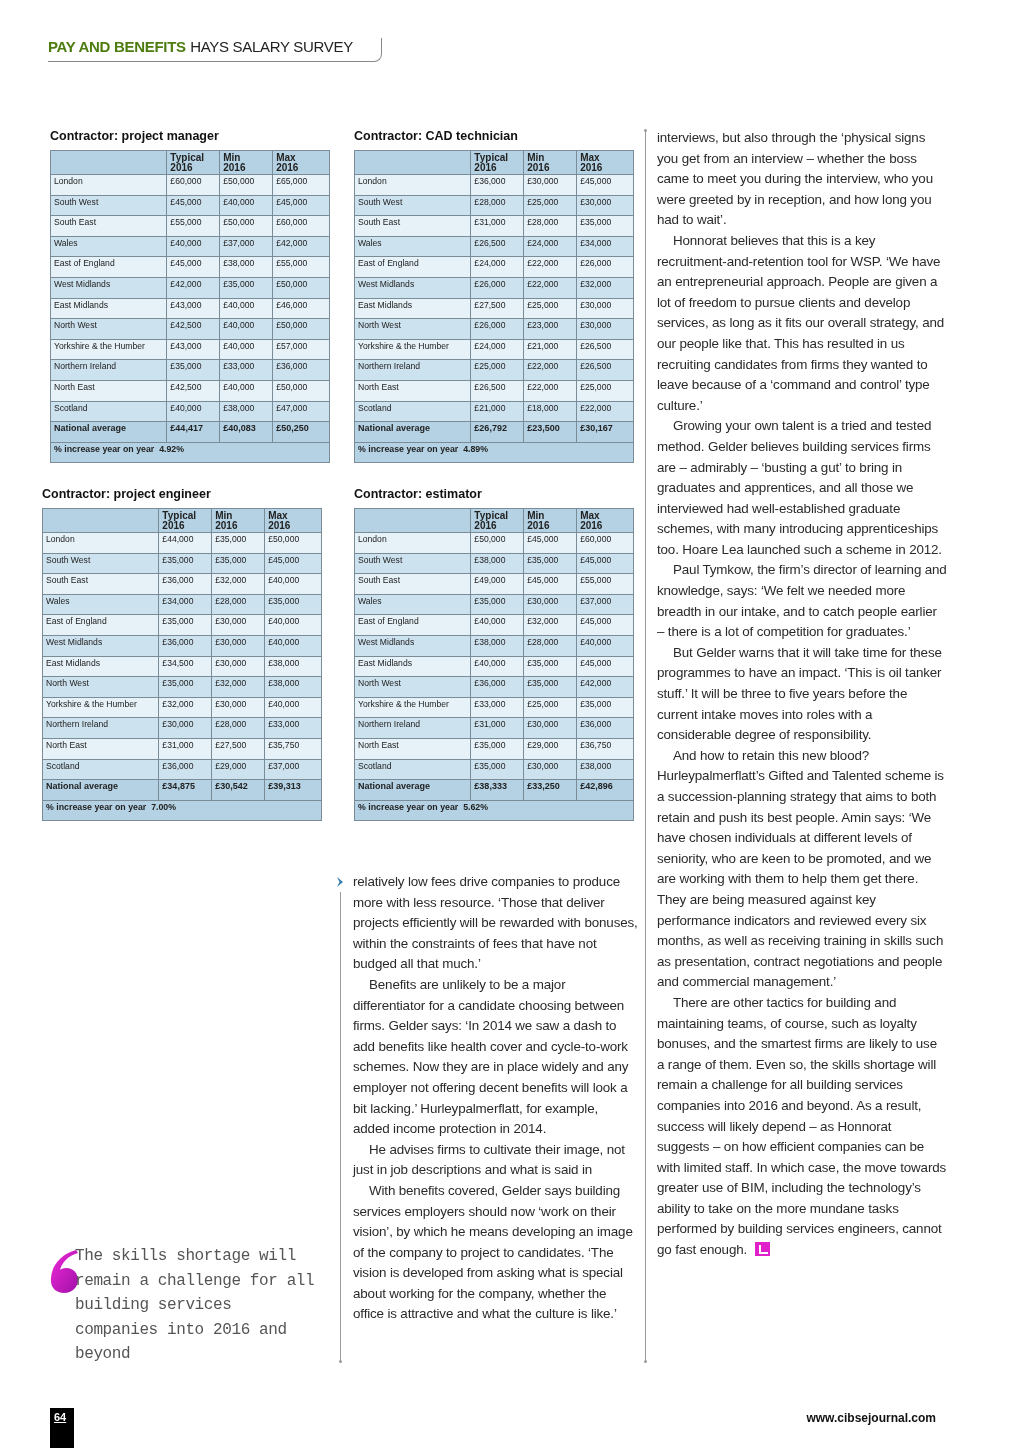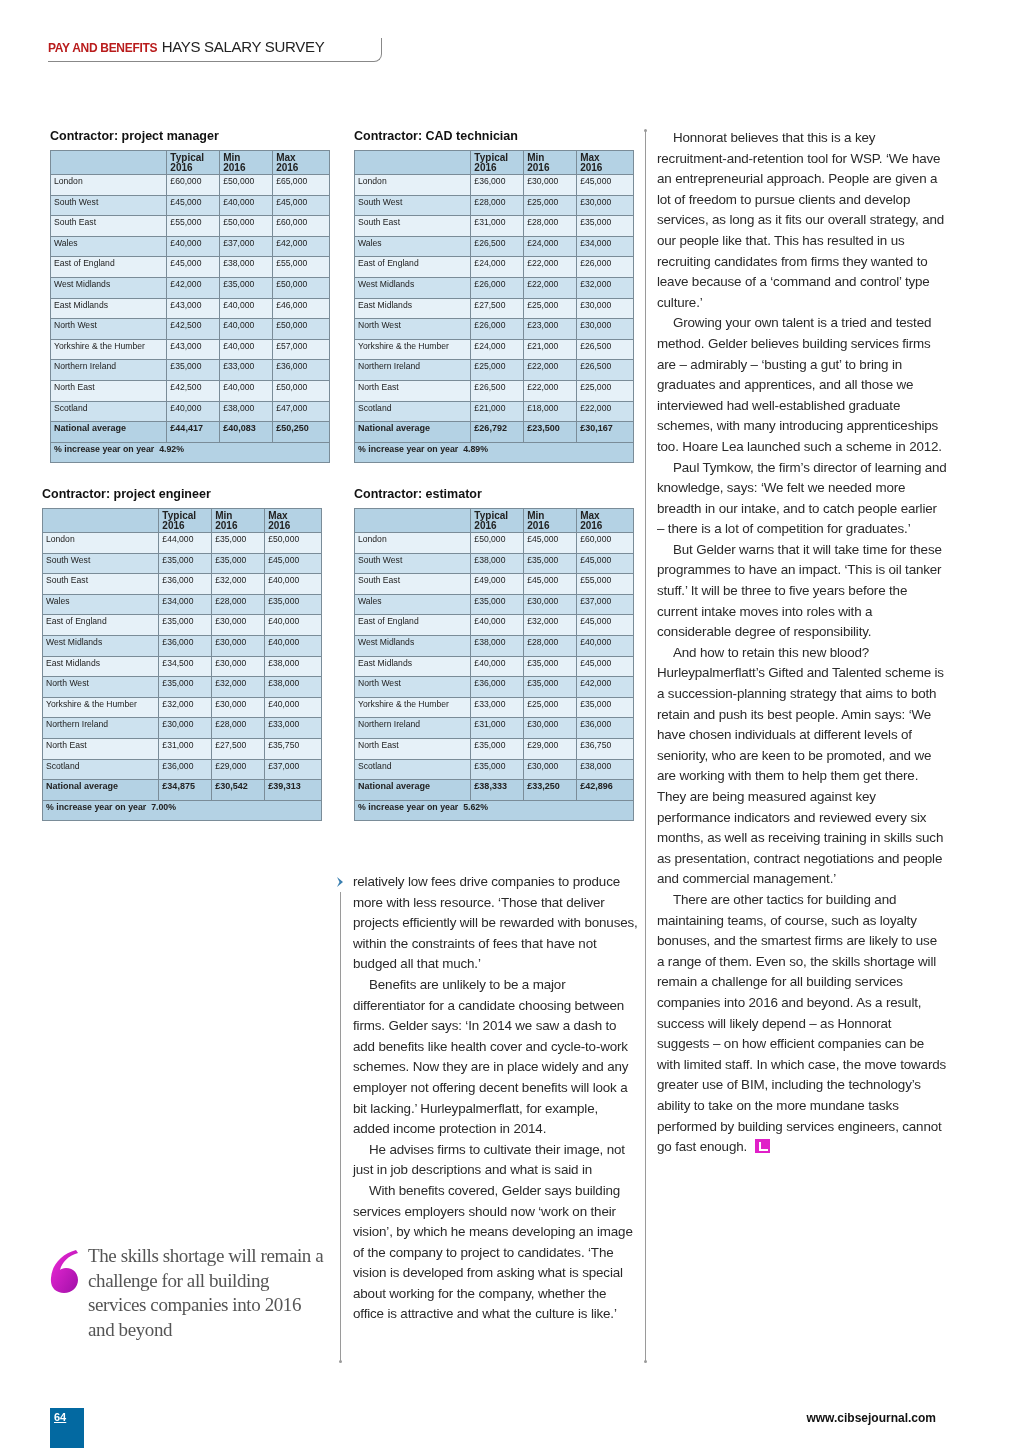--- a/index.html
+++ b/index.html
@@ -2,21 +2,21 @@
 <html><head>
 <meta charset="utf-8">
 <style>
   * { box-sizing: border-box; margin: 0; padding: 0; }
   html, body { width: 1024px; height: 1448px; background: #ffffff; overflow: hidden; }
   body { position: relative; font-family: "Liberation Sans", sans-serif; color: #222; }
 
   
   .page-header { position: absolute; left: 48px; top: 38px; width: 334px; height: 24px;
     border-bottom: 1.5px solid #888; border-right: 1.5px solid #888; border-bottom-right-radius: 8px; }
-  .page-header .sec { font-weight: bold; color: #b91c1c; font-size: 12px; letter-spacing: -0.3px; margin-top: 36px; }
+  .page-header .sec { font-weight: bold; color: #4d7c0f; font-size: 15px; letter-spacing: -0.3px; margin-top: 36px; }
   .page-header .sub { color: #222; font-size: 15px; letter-spacing: -0.3px; text-align: right; }
 
   
   .tblwrap { position: absolute; width: 324px; }
   .tbl-title { font-weight: bold; font-size: 12.5px; color: #111; height: 22px; line-height: 16px; }
   table.sal { width: 280px; border-collapse: collapse; font-size: 8.6px; color: #222; border: 1px solid #7a8c98; }
   table.sal td { border: 1px solid #7a8c98; padding: 1px 3px; height: 20.6px; vertical-align: top; line-height: 11px; }
   table.sal tr.hdr td { background: #b4d2e4; font-weight: bold; height: 24px; font-size: 10px; line-height: 10px; padding-top: 2px; }
   table.sal tr.row:nth-child(even) td { background: #e6f1f8; }
   table.sal tr.row:nth-child(odd) td { background: #cde2ef; }
@@ -35,24 +35,24 @@
   .rule-dot-bot::after { bottom: -1px; }
 
   .cont-arrow { position: absolute; left: 335px; top: 876px; width: 12px; height: 12px; }
 
   .endmark { display: inline-block; width: 15px; height: 14px; background: #e020c8; vertical-align: -2px; margin-left: 8px; position: relative; }
   .endmark::after { content: ""; position: absolute; left: 4px; top: 3px; width: 7px; height: 7px; border-left: 2px solid #fff; border-bottom: 2px solid #fff; }
 
   
   .pullquote { position: absolute; left: 48px; top: 1244px; width: 280px; }
   .pq-mark { position: absolute; left: 0; top: 4px; width: 34px; height: 46px; }
-  .pq-text { position: absolute; left: 40px; top: 0; width: 240px; font-family: Liberation Serif, serif; font-size: 19px; line-height: 24.5px; color: #555; font-weight: normal; letter-spacing: -0.4px; }
+  .pq-text { position: absolute; left: 27px; top: 0; width: 240px; font-family: Liberation Mono, monospace; font-size: 16px; line-height: 24.5px; color: #555; font-weight: normal; letter-spacing: -0.4px; }
 
   
-  .footer-num { position: absolute; left: 50px; top: 1408px; width: 34px; height: 40px; background: #0369a1; color: #fff; font-weight: bold; font-size: 11px; padding: 3px 0 0 4px; text-decoration: underline; }
+  .footer-num { position: absolute; left: 50px; top: 1408px; width: 24px; height: 40px; background: #000000; color: #fff; font-weight: bold; font-size: 11px; padding: 3px 0 0 4px; text-decoration: underline; }
   .footer-pub { position: absolute; left: 82px; top: 1411px; font-size: 12px; color: #111; margin-top: 40px; }
   .footer-pub b { font-weight: bold; }
   .footer-url { position: absolute; right: 88px; top: 1411px; font-size: 12px; font-weight: bold; color: #111; }
 </style>
 </head>
 <body>
 
 <div class="page-header">
   <span class="sec">PAY AND BENEFITS</span>
   <span class="sub">HAYS SALARY SURVEY</span>
@@ -467,20 +467,21 @@
 <div class="rule rule-dot-bot" style="left:340px; top:892px; height:470px;"></div>
 <div class="textcol" id="midcol" style="left:353px; top:872px; width:285px;">
     <p>relatively low fees drive companies to produce more with less resource. ‘Those that deliver projects efficiently will be rewarded with bonuses, within the constraints of fees that have not budged all that much.’</p>
     <p class="ind">Benefits are unlikely to be a major differentiator for a candidate choosing between firms. Gelder says: ‘In 2014 we saw a dash to add benefits like health cover and cycle-to-work schemes. Now they are in place widely and any employer not offering decent benefits will look a bit lacking.’ Hurleypalmerflatt, for example, added income protection in 2014.</p>
     <p class="ind">He advises firms to cultivate their image, not just in job descriptions and what is said in</p>
     <p class="ind">With benefits covered, Gelder says building services employers should now ‘work on their vision’, by which he means developing an image of the company to project to candidates. ‘The vision is developed from asking what is special about working for the company, whether the office is attractive and what the culture is like.’</p>
   </div>
 
 <div class="rule rule-dot-top rule-dot-bot" style="left:645px; top:130px; height:1232px;"></div>
 <div class="textcol" id="rightcol" style="left:657px; top:128px; width:290px;">
+    <p>interviews, but also through the ‘physical signs you get from an interview – whether the boss came to meet you during the interview, who you were greeted by in reception, and how long you had to wait’.</p>
     <p class="ind">Honnorat believes that this is a key recruitment-and-retention tool for WSP. ‘We have an entrepreneurial approach. People are given a lot of freedom to pursue clients and develop services, as long as it fits our overall strategy, and our people like that. This has resulted in us recruiting candidates from firms they wanted to leave because of a ‘command and control’ type culture.’</p>
     <p class="ind">Growing your own talent is a tried and tested method. Gelder believes building services firms are – admirably – ‘busting a gut’ to bring in graduates and apprentices, and all those we interviewed had well-established graduate schemes, with many introducing apprenticeships too. Hoare Lea launched such a scheme in 2012.</p>
     <p class="ind">Paul Tymkow, the firm’s director of learning and knowledge, says: ‘We felt we needed more breadth in our intake, and to catch people earlier – there is a lot of competition for graduates.’</p>
     <p class="ind">But Gelder warns that it will take time for these programmes to have an impact. ‘This is oil tanker stuff.’ It will be three to five years before the current intake moves into roles with a considerable degree of responsibility.</p>
     <p class="ind">And how to retain this new blood? Hurleypalmerflatt’s Gifted and Talented scheme is a succession-planning strategy that aims to both retain and push its best people. Amin says: ‘We have chosen individuals at different levels of seniority, who are keen to be promoted, and we are working with them to help them get there. They are being measured against key performance indicators and reviewed every six months, as well as receiving training in skills such as presentation, contract negotiations and people and commercial management.’</p>
     <p class="ind">There are other tactics for building and maintaining teams, of course, such as loyalty bonuses, and the smartest firms are likely to use a range of them. Even so, the skills shortage will remain a challenge for all building services companies into 2016 and beyond. As a result, success will likely depend – as Honnorat suggests – on how efficient companies can be with limited staff. In which case, the move towards greater use of BIM, including the technology’s ability to take on the more mundane tasks performed by building services engineers, cannot go fast enough.<span class="endmark"></span></p>
   </div>
 
 <div class="pullquote">
   <svg class="pq-mark" viewBox="0 0 34 46">

